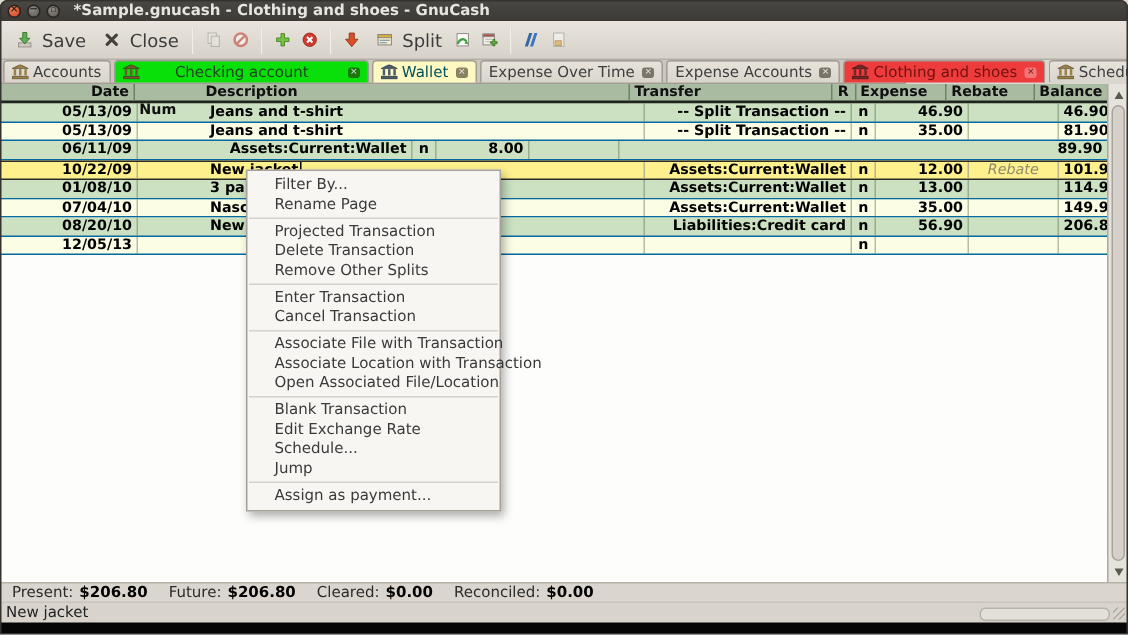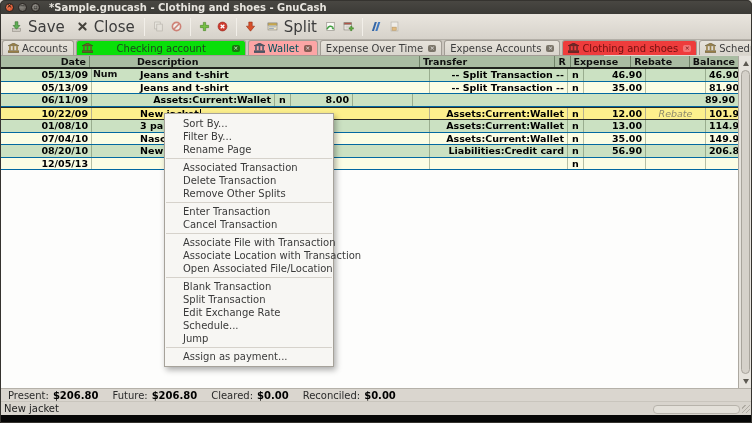--- a/index.html
+++ b/index.html
@@ -28,40 +28,40 @@
   .title-text { color:#e8e5df; font-size:10px; font-weight:bold; margin-left:9px; letter-spacing:0; }
 
   
   .toolbar {
     position:absolute; top:14px; left:0; width:752px; height:26px;
     background: linear-gradient(#e9e5de,#d6d2ca);
     border-bottom:1px solid #b3afa7;
     display:flex; align-items:center; padding-left:4px; gap:1px;
   }
   .tbtn { display:flex; align-items:center; gap:3px; padding:2px 4px; border-radius:3px; }
-  .tbtn span.lbl { font-size:15px; color:#3c3c3c; }
+  .tbtn span.lbl { font-size:12px; color:#3c3c3c; }
   .ticon { width:17px; height:17px; display:flex; align-items:center; justify-content:center; padding:0 3px; }
   .ticon svg { width:15px; height:15px; }
   .tsep { width:1px; height:18px; background:#b7b3ab; margin:0 4px; border-right:1px solid #f2efe9; }
   .disabled { opacity:0.55; }
 
   
   .tabbar {
     position:absolute; top:40px; left:0; width:604px; height:16px;
     background:#ccc7bf; border-bottom:1px solid #a29d95;
     display:flex; align-items:flex-end; padding-left:2px; gap:2px;
   }
   .tab {
     height:15px; display:flex; align-items:center; gap:3px;
     padding:0 5px; border:1px solid #a29d95; border-bottom:none;
     border-radius:3px 3px 0 0; background:linear-gradient(#e7e3db,#d9d5cd);
     font-size:10px; color:#3d3d3d; white-space:nowrap;
   }
   .tab.green { background:#09df09; color:#1d451d;gap:24px; }
-  .tab.cyan  { background:#fca5a5; color:#00515c; }
+  .tab.cyan  { background:#fef9c3; color:#00515c; }
   .tab.red   { background:#ee3c3c; color:#731010; }
   .tab .bank { width:11px; height:10px; }
   .tclose { width:8px; height:7px; border-radius:2px; background:rgba(40,32,18,0.55);
     display:flex; align-items:center; justify-content:center; margin-left:2px; }
   .tclose::after { content:"\00d7"; font-size:6px; line-height:6px; color:rgba(255,255,255,0.85); }
   .tab.red .tclose { background:rgba(255,255,255,0.30); }
   .tab.red .tclose::after { color:#6e0e0e; }
 
   
   .register { position:absolute; top:56px; left:0; width:738px; }
@@ -395,37 +395,35 @@
   </div>
 </div>
 
 <div class="vscroll">
   <div class="sarrow up"></div>
   <div class="sthumb"></div>
   <div class="sarrow down"></div>
 </div>
 
 <div class="menu">
-  <div class="mi">Sort By...</div>
   <div class="mi">Filter By...</div>
   <div class="mi">Rename Page</div>
   <div class="msep"></div>
-  <div class="mi">Associated Transaction</div>
+  <div class="mi">Projected Transaction</div>
   <div class="mi">Delete Transaction</div>
   <div class="mi">Remove Other Splits</div>
   <div class="msep"></div>
   <div class="mi">Enter Transaction</div>
   <div class="mi">Cancel Transaction</div>
   <div class="msep"></div>
   <div class="mi">Associate File with Transaction</div>
   <div class="mi">Associate Location with Transaction</div>
   <div class="mi">Open Associated File/Location</div>
   <div class="msep"></div>
   <div class="mi">Blank Transaction</div>
-  <div class="mi">Split Transaction</div>
   <div class="mi">Edit Exchange Rate</div>
   <div class="mi">Schedule...</div>
   <div class="mi">Jump</div>
   <div class="msep"></div>
   <div class="mi">Assign as payment...</div>
 </div>
 
 <div class="summarybar">
   <span><span>Present:</span><b>$206.80</b></span>
   <span><span>Future:</span><b>$206.80</b></span>

